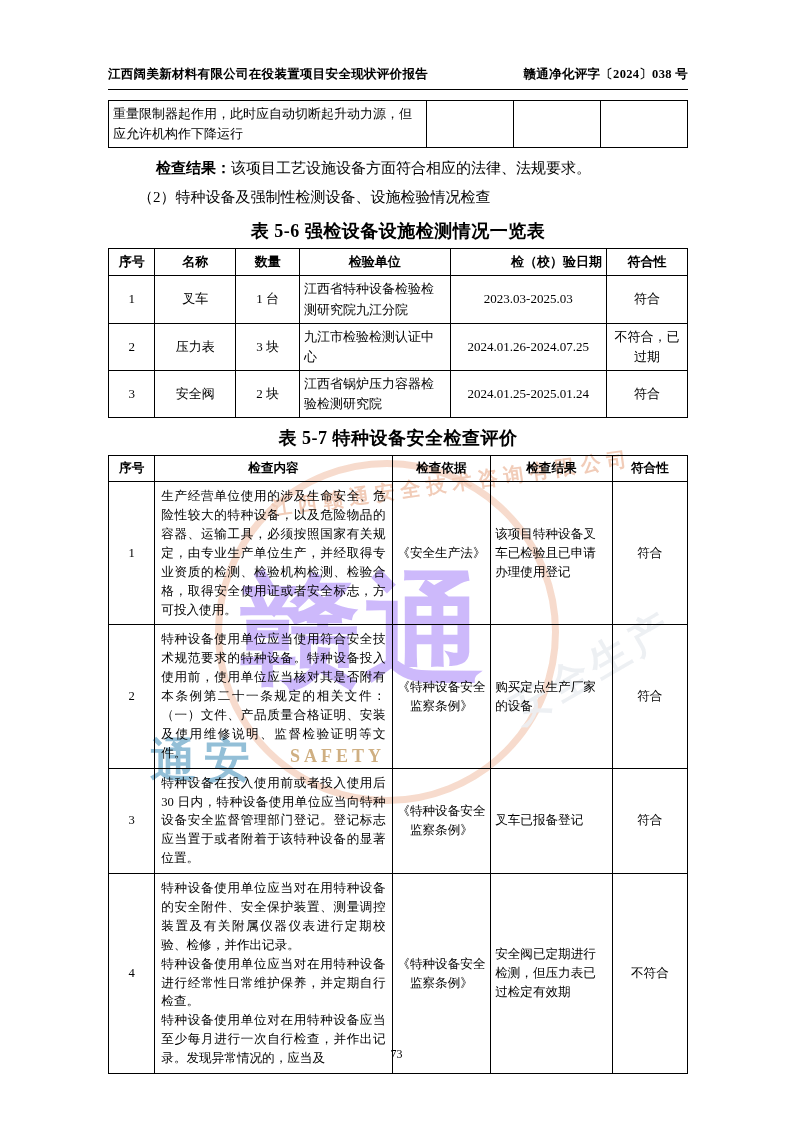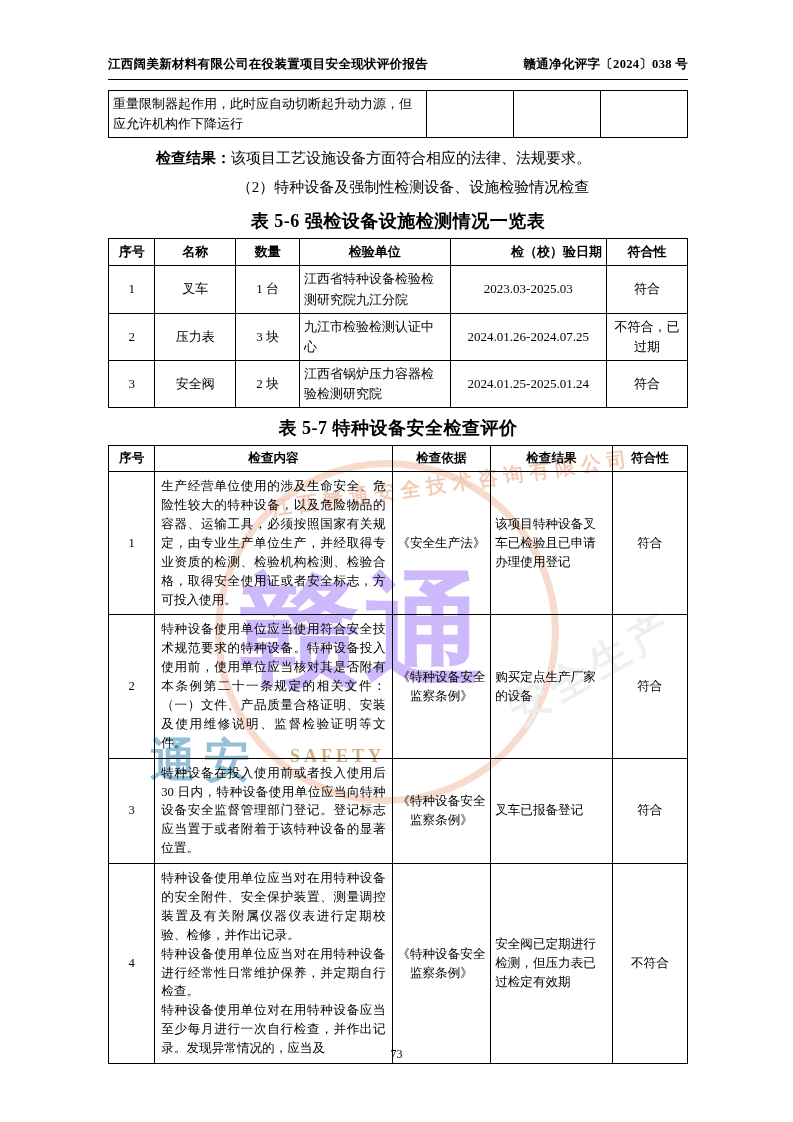--- a/index.html
+++ b/index.html
@@ -27,21 +27,21 @@
   .doc-header {
     display: flex;
     justify-content: space-between;
     align-items: baseline;
     font-size: 12.5px;
     font-weight: bold;
     letter-spacing: 0.3px;
     padding-bottom: 6px;
   }
   .doc-header .left { white-space: nowrap; }
-  .doc-header .right { white-space: nowrap; }
+  .doc-header .right { white-space: nowrap; margin-top: 10px; }
   .header-rule {
     border-bottom: 1.6px solid #000;
     margin-bottom: 10px;
   }
 
   
   table {
     border-collapse: collapse;
     width: 100%;
     font-size: 13px;
@@ -194,21 +194,21 @@
         <td style="width:15%;"></td>
         <td style="width:15%;"></td>
         <td style="width:15%;"></td>
       </tr>
     </tbody>
       </table>
 
     <div class="para bold-lead" style="margin-top:6px; text-indent:2em;">
       <b>检查结果：</b><span>该项目工艺设施设备方面符合相应的法律、法规要求。</span>
     </div>
-    <div class="para" style="text-indent:2em;text-align:center;">（2）特种设备及强制性检测设备、设施检验情况检查</div>
+    <div class="para" style="text-indent:2em;">（2）特种设备及强制性检测设备、设施检验情况检查</div>
 
     <div class="tbl-title">表 5-6 强检设备设施检测情况一览表</div>
     <table class="t56">
       <tbody>
           <tr class="hdr">
         <td style="width:8%;">序号</td>
         <td style="width:14%;">名称</td>
         <td style="width:11%;">数量</td>
         <td style="width:26%;">检验单位</td>
         <td style="width:27%;text-align:right;">检（校）验日期</td>

